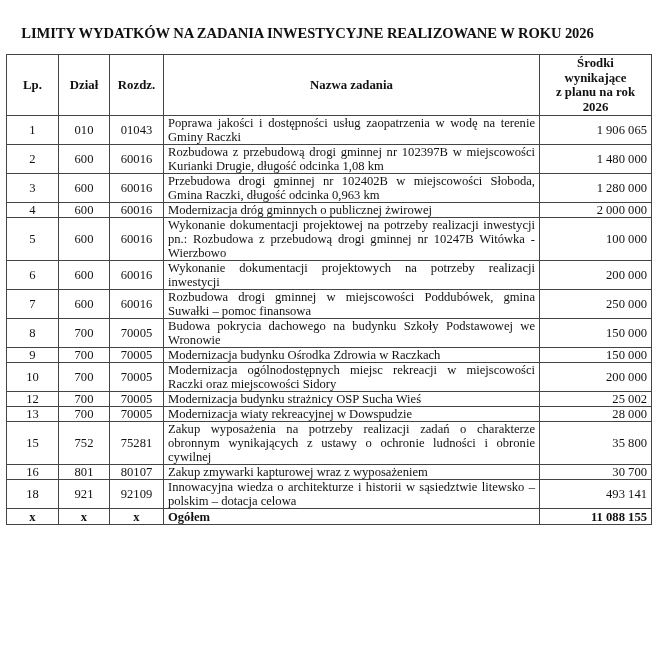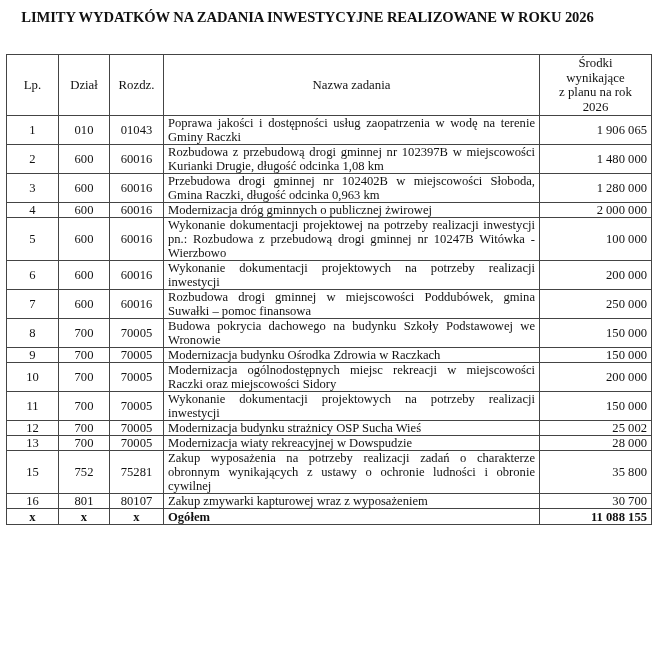--- a/index.html
+++ b/index.html
@@ -11,21 +11,21 @@
       width: 657px;
       height: 647px;
       position: relative;
       overflow: hidden;
       font-family: "Liberation Serif", "DejaVu Serif", serif;
       color: #111111;
     }
     .doc-title {
       position: absolute;
       left: 0;
-      top: 9px;
+      top: 25px;
       width: 615px;
       text-align: center;
       font-weight: bold;
       font-size: 14.6px;
       letter-spacing: -0.1px;
       white-space: nowrap;
     }
     table.limits {
       position: absolute;
       left: 6px;
@@ -36,21 +36,21 @@
       font-size: 12.6px;
       line-height: 14px;
       border: 1.5px solid #222;
     }
     table.limits th, table.limits td {
       border: 1px solid #444;
       padding: 0 4px;
       vertical-align: middle;
     }
     table.limits th {
-      font-weight: normal;
+      font-weight: bold;
       text-align: center;
       height: 60px;
       font-size: 12.8px;
       line-height: 14.5px;
     }
     th.col-name { text-align: center; }
     th.col-amount { line-height: 14.5px; padding: 1px 2px; }
     td.c { text-align: center; }
     td.name {
       text-align: justify;
@@ -155,27 +155,20 @@
       <td class="name">Modernizacja budynku Ośrodka Zdrowia w Raczkach</td>
       <td class="amt">150 000</td>
     </tr>
     <tr class="h2">
       <td class="c">10</td>
       <td class="c">700</td>
       <td class="c">70005</td>
       <td class="name">Modernizacja ogólnodostępnych miejsc rekreacji w miejscowości Raczki oraz miejscowości Sidory</td>
       <td class="amt">200 000</td>
     </tr>
-    <tr class="h2">
-      <td class="c">11</td>
-      <td class="c">700</td>
-      <td class="c">70005</td>
-      <td class="name">Wykonanie dokumentacji projektowych na potrzeby realizacji inwestycji</td>
-      <td class="amt">150 000</td>
-    </tr>
     <tr class="h1">
       <td class="c">12</td>
       <td class="c">700</td>
       <td class="c">70005</td>
       <td class="name">Modernizacja budynku strażnicy OSP Sucha Wieś</td>
       <td class="amt">25 002</td>
     </tr>
     <tr class="h1">
       <td class="c">13</td>
       <td class="c">700</td>
@@ -190,20 +183,27 @@
       <td class="name">Zakup wyposażenia na potrzeby realizacji zadań o charakterze obronnym wynikających z ustawy o ochronie ludności i obronie cywilnej</td>
       <td class="amt">35 800</td>
     </tr>
     <tr class="h1">
       <td class="c">16</td>
       <td class="c">801</td>
       <td class="c">80107</td>
       <td class="name">Zakup zmywarki kapturowej wraz z wyposażeniem</td>
       <td class="amt">30 700</td>
     </tr>
+    <tr class="h2">
+      <td class="c">18</td>
+      <td class="c">921</td>
+      <td class="c">92109</td>
+      <td class="name">Innowacyjna wiedza o architekturze i historii w sąsiedztwie litewsko – polskim – dotacja celowa</td>
+      <td class="amt">493 141</td>
+    </tr>
     <tr class="total">
       <td class="c">x</td>
       <td class="c">x</td>
       <td class="c">x</td>
       <td class="name">Ogółem</td>
       <td class="amt">11 088 155</td>
     </tr>
   </tbody>
 </table>
 

